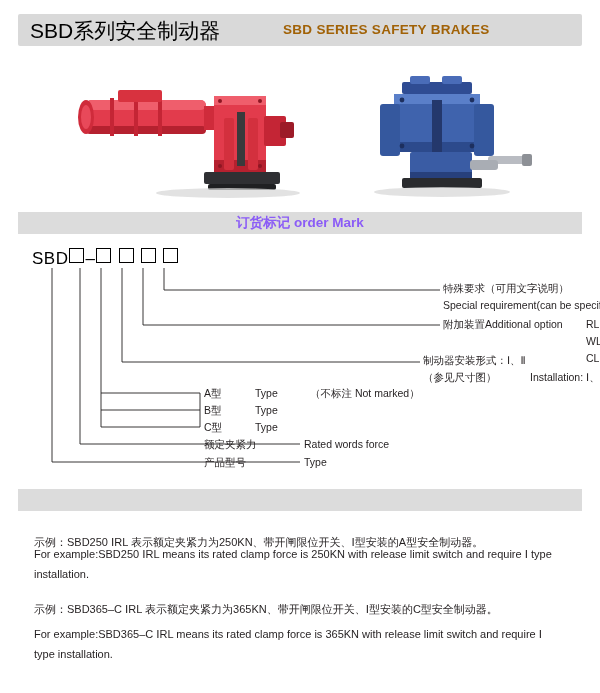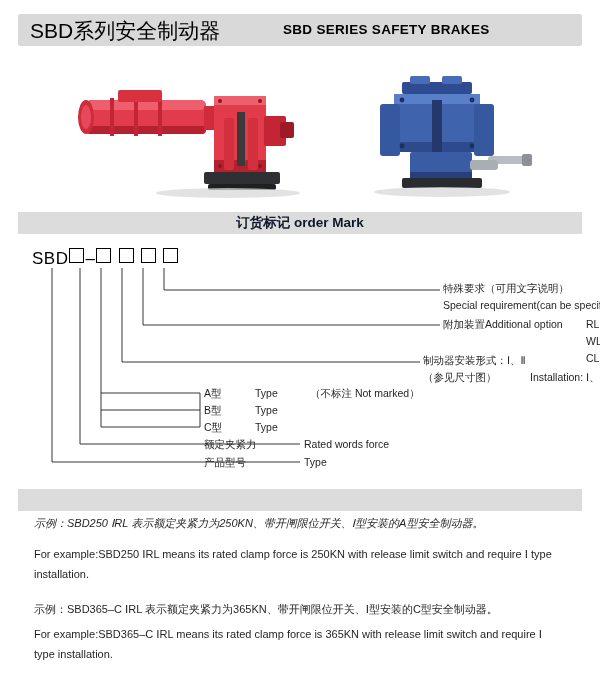--- a/index.html
+++ b/index.html
@@ -40,21 +40,21 @@
     color: #000000;
     letter-spacing: 0px;
     white-space: nowrap;
   }
   .header-en {
     position: absolute;
     left: 283px;
     top: 22px;
     font-size: 13.5px;
     font-weight: bold;
-    color: #000000;
+    color: #a16207;
     letter-spacing: 0.3px;
     white-space: nowrap;
   }
 
   
   .photos {
     position: absolute;
     left: 18px;
     top: 60px;
     width: 564px;
@@ -68,21 +68,21 @@
     width: 564px;
     height: 22px;
     background: #dcdcdc;
   }
   .sec-title {
     position: absolute;
     width: 564px;
     text-align: center;
     font-size: 13.5px;
     font-weight: bold;
-    color: #0f172a;
+    color: #8b5cf6;
     white-space: nowrap;
   }
   #sec-bar-1 { top: 212px; }
   #sec-title-1 { left: 18px; top: 214px; }
   #sec-bar-2 { top: 489px; }
   #sec-title-2 { left: 18px; top: 491px; }
 
   
   .diagram {
     position: absolute;
@@ -292,20 +292,20 @@
     <div class="lbl" style="left:204px; top:198px;">额定夹紧力</div>
     <div class="lbl" style="left:304px; top:198px;">Rated words force</div>
 
     <div class="lbl" style="left:204px; top:216px;">产品型号</div>
     <div class="lbl" style="left:304px; top:216px;">Type</div>
   </div>
 
   <div class="sec-bar" id="sec-bar-2"></div>
 
   <div class="examples">
-    <div class="ex-line" style="left:34px; top:4px;font-style:italic;">示例：SBD250 ⅠRL 表示额定夹紧力为250KN、带开闸限位开关、Ⅰ型安装的A型安全制动器。</div>
+    <div class="ex-line" style="left:34px; top:23px;">示例：SBD250 ⅠRL 表示额定夹紧力为250KN、带开闸限位开关、Ⅰ型安装的A型安全制动器。</div>
     <div class="ex-wrap" style="left:34px; top:32px;">For example:SBD250  ⅠRL means its rated clamp force is 250KN with release limit switch and require Ⅰ type installation.</div>
 
     <div class="ex-line" style="left:34px; top:90px;">示例：SBD365–C ⅠRL 表示额定夹紧力为365KN、带开闸限位开关、Ⅰ型安装的C型安全制动器。</div>
     <div class="ex-wrap" style="left:34px; top:112px;">For example:SBD365–C  ⅠRL means its rated clamp force is 365KN with release limit switch and require Ⅰ type installation.</div>
   </div>
 
 </div>
 
 </body></html>

